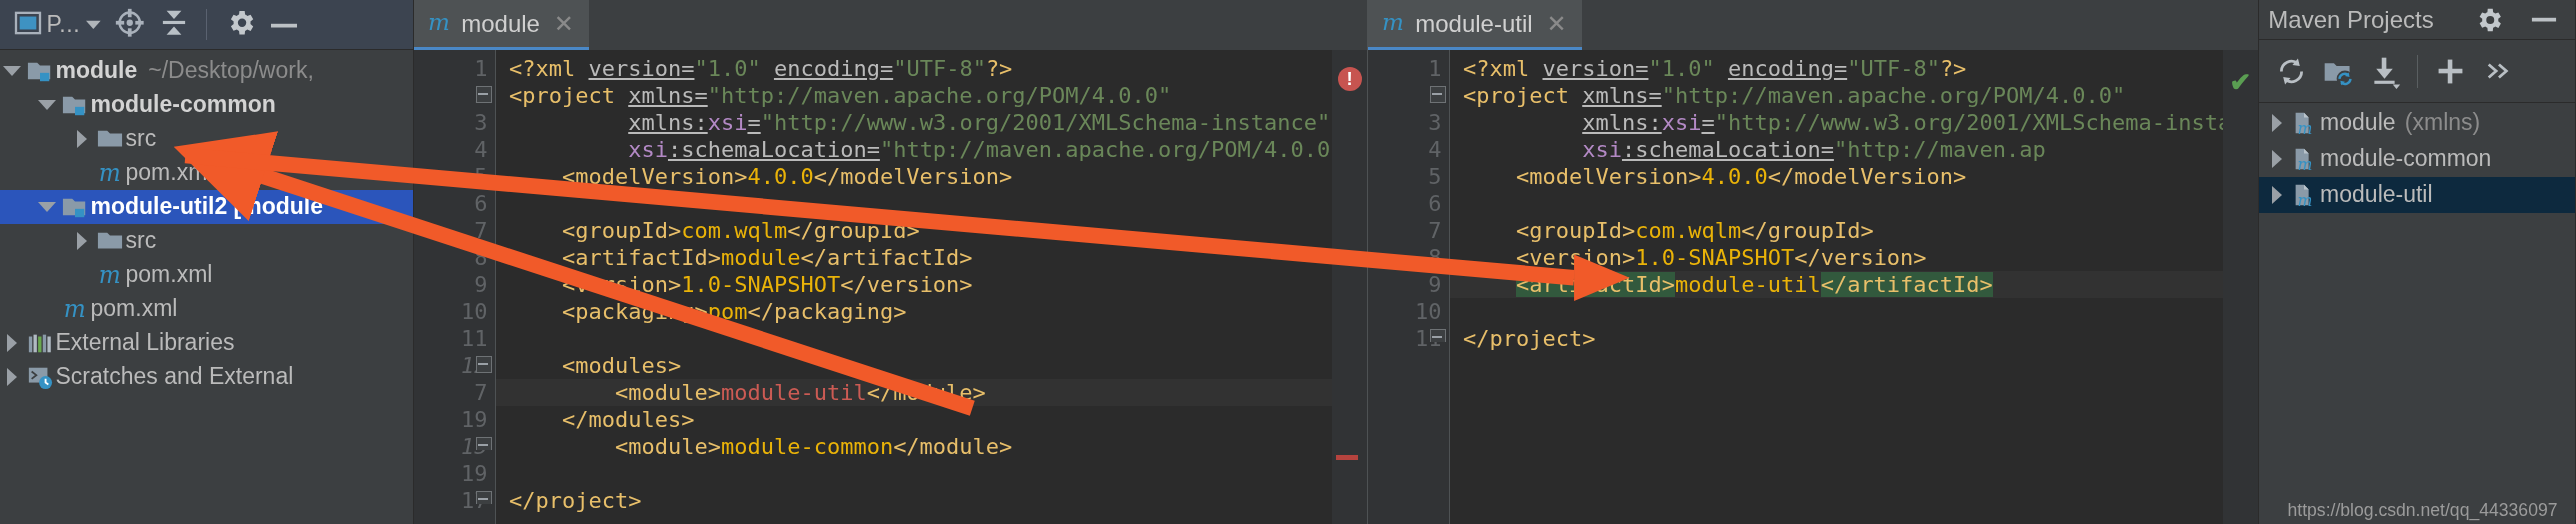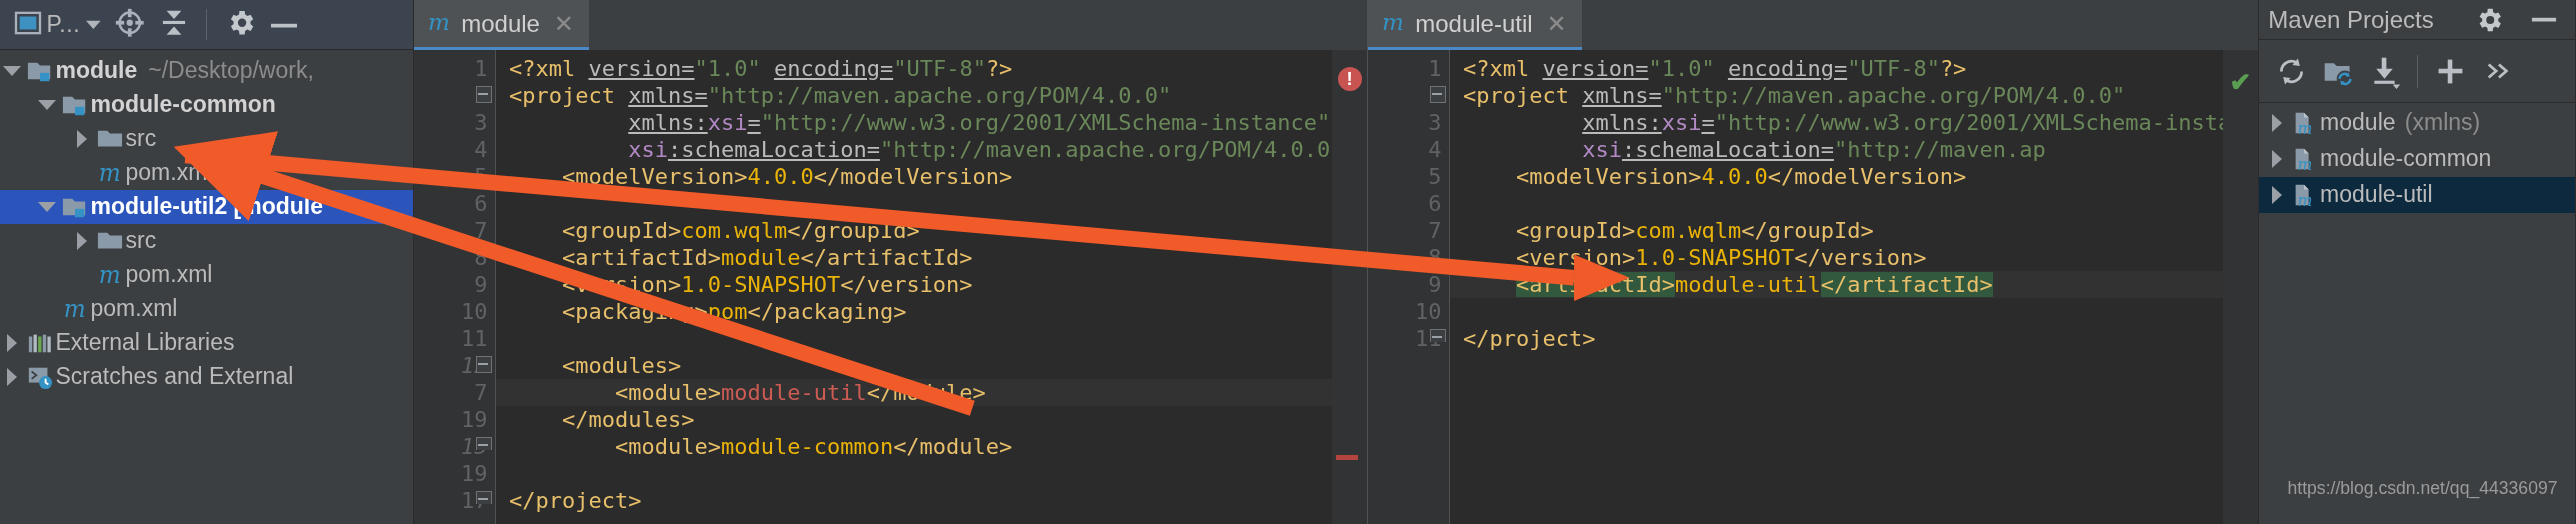--- a/index.html
+++ b/index.html
@@ -78,21 +78,21 @@
   .mv-sep { width:0.9px; height:33px; background:#5a5f61; margin:0 7.4px; }
   .mv-tree { flex:1; padding-top:1.9px; }
   .mrow { height:36px; display:flex; align-items:center; padding-left:5.6px; cursor:pointer; white-space:nowrap; }
   .mrow.sel { background:#0d293e; }
   .mlabel { color:#bbbbbb; font-size:23px; }
   .mroot { color:#8c8c8c; font-size:23px; margin-left:9.3px; }
 
   
   .arrows { position:absolute; inset:0; pointer-events:none; }
 
-  .watermark { position:absolute; right:18.5px; bottom:25px; color:#9b9b9b; font-size:17.6px;
+  .watermark { position:absolute; right:18.5px; bottom:3px; color:#9b9b9b; font-size:17.6px;
                font-family:"Liberation Sans", sans-serif; }
 </style>
 </head>
 <body>
 
 <div class="root">
 
   <div class="project-panel">
 
     <div class="pp-toolbar">

